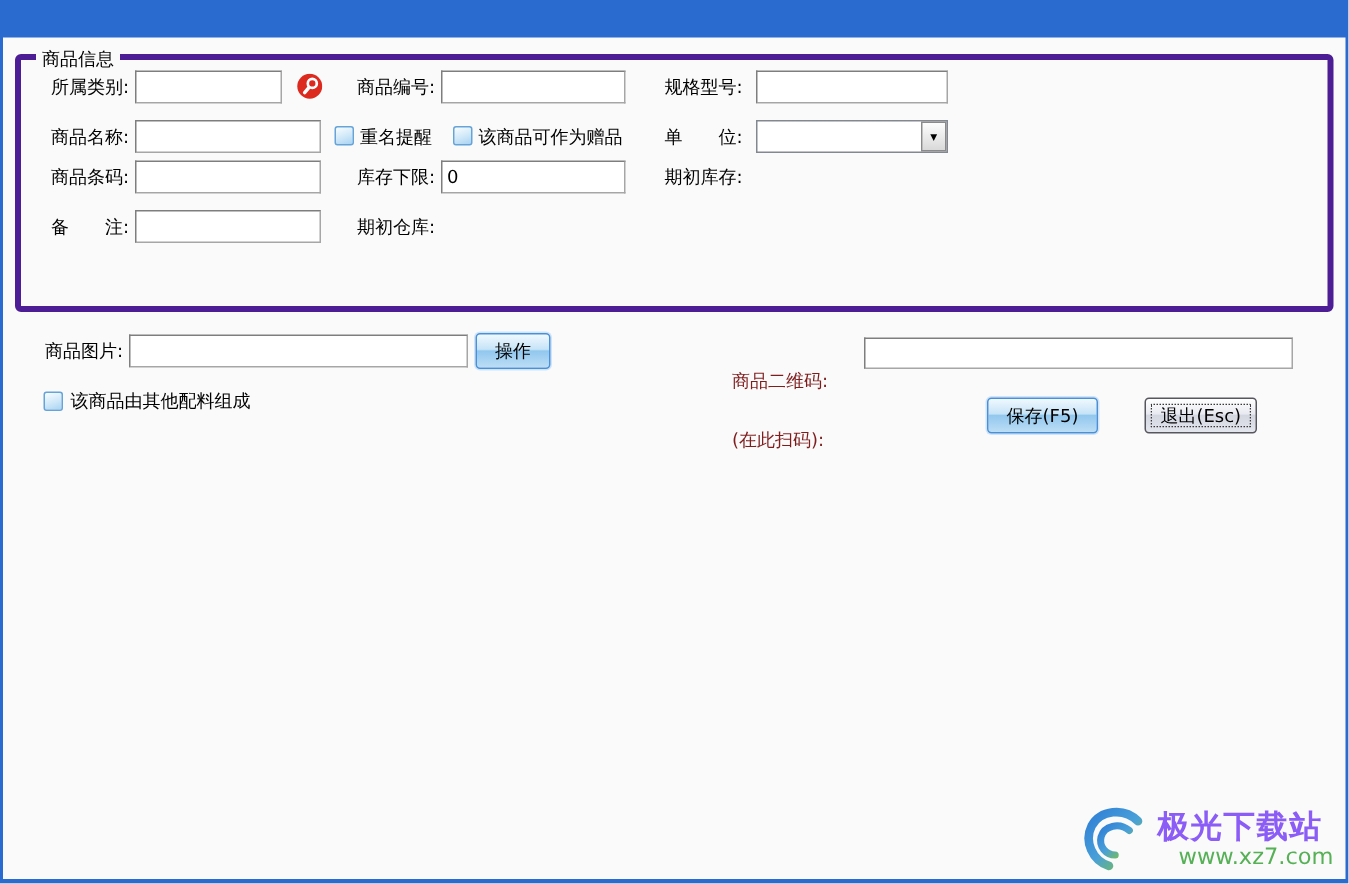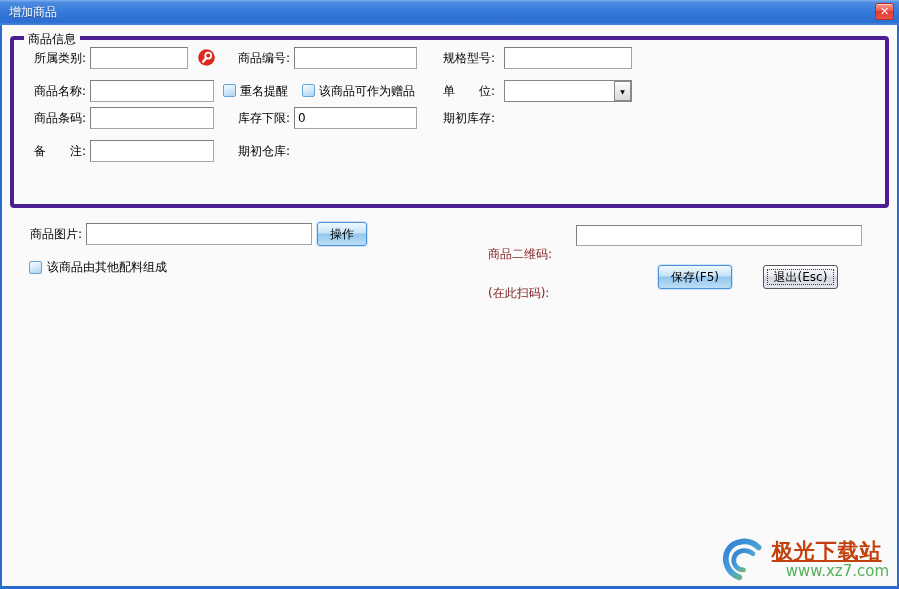--- a/index.html
+++ b/index.html
@@ -36,34 +36,28 @@
     display:flex;align-items:center;justify-content:center;cursor:pointer;
     box-shadow:0 0 0 1px #cfe4f6;}
   .btn-exit{position:absolute;border:1px solid #56565e;border-radius:3px;font-size:12px;color:#000;
     background:linear-gradient(180deg,#ffffff 0%,#e9eaf1 45%,#d4d6e0 50%,#e4e6ee 100%);
     display:flex;align-items:center;justify-content:center;cursor:pointer;}
   .focus-rect{position:absolute;inset:3px;border:1px dotted #3a3a3a;border-radius:1px;pointer-events:none;}
   .search-icon{position:absolute;width:17px;height:17px;cursor:pointer;}
   .qr-lbl{position:absolute;font-size:12px;line-height:13px;color:#7f1d1d;white-space:pre;}
   .watermark{position:absolute;right:8px;bottom:4px;display:flex;align-items:center;}
   .wm-text{margin-left:6px;}
-  .wm-name{font-size:21px;font-weight:bold;color:#c2410c;line-height:23px;letter-spacing:1px;text-decoration:underline;}
+  .wm-name{font-size:21px;font-weight:bold;color:#8b5cf6;line-height:23px;letter-spacing:1px;}
   .wm-url{font-size:15px;color:#56b056;line-height:17px;padding-left:14px;}
 </style>
 </head>
 <body>
 
 <div class="window">
 
-  <div class="titlebar">
-    <span class="title">增加商品</span>
-    <div class="close-btn">
-      <span>✕</span>
-    </div>
-  </div>
 
   <div class="client">
 
     <div class="groupbox">
       <span class="legend">商品信息</span>
 
       <span class="lbl" style="left:4px;top:7px;width:68px;">所属类别:</span>
       <input class="inp" style="left: 76px; top: 7px; width: 98px;" value="">
       <svg class="search-icon" style="left:184px;top:9px;" viewBox="0 0 17 17">
         <circle cx="8.5" cy="8.5" r="8.3" fill="#dc2a1e"></circle>

